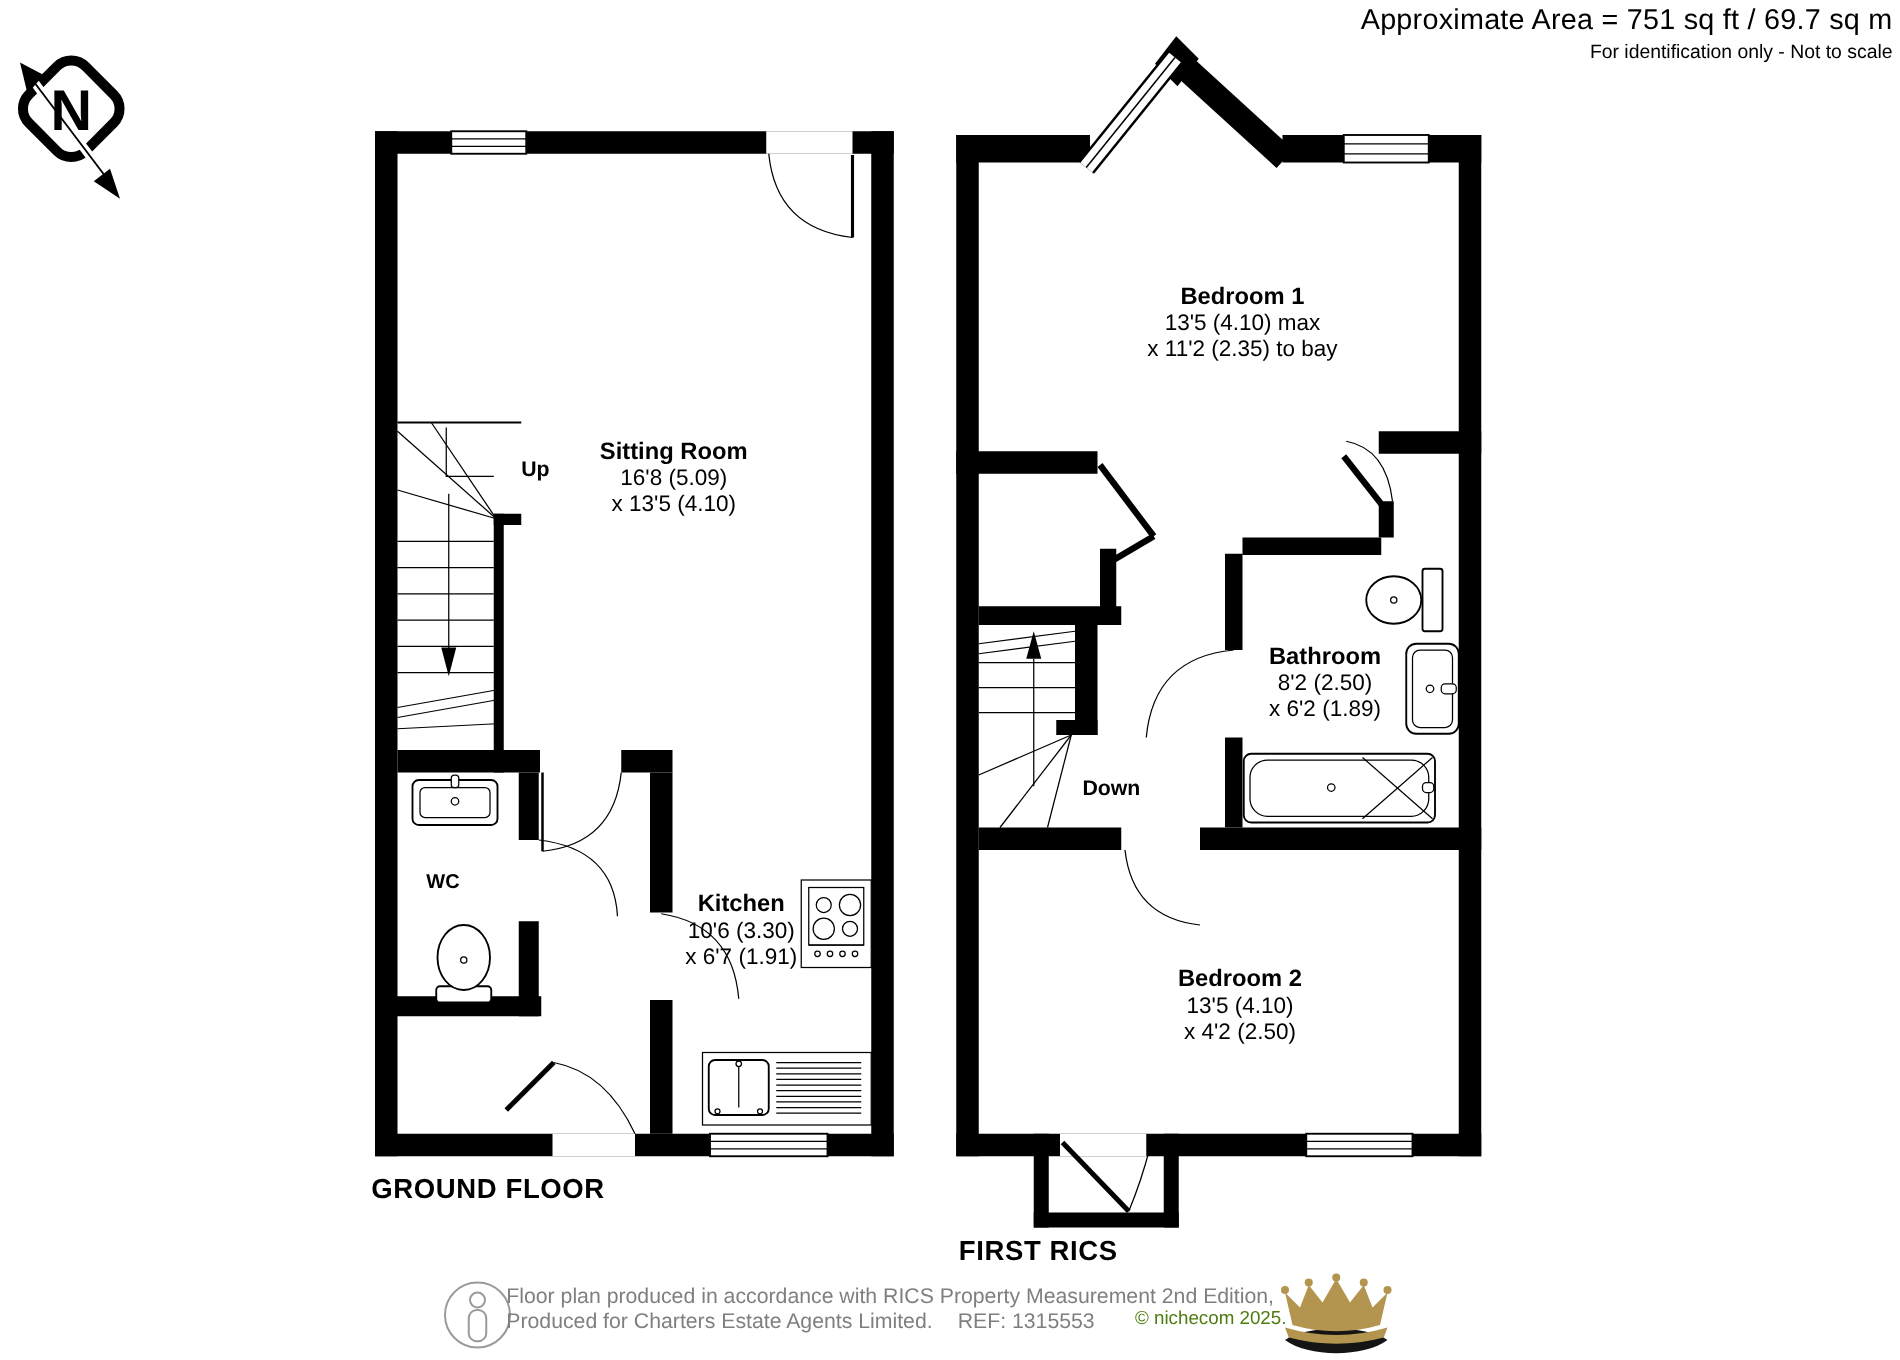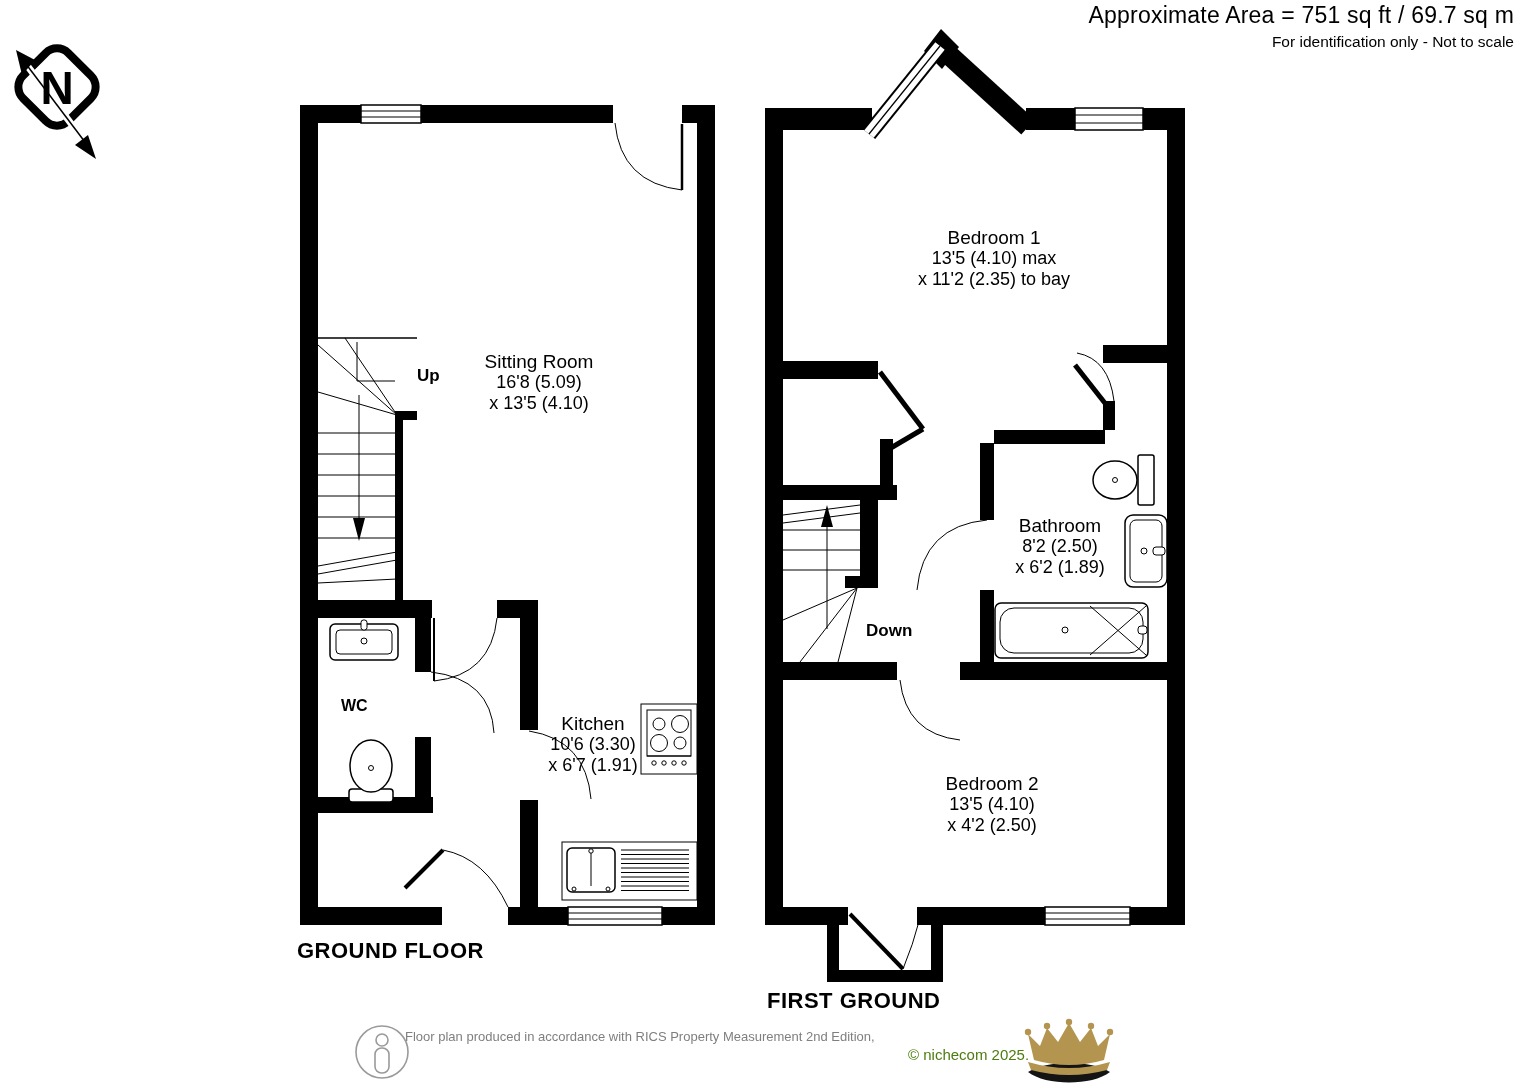--- a/index.html
+++ b/index.html
@@ -2,26 +2,26 @@
 <html><head>
 <meta charset="utf-8">
 <style>
   html,body{margin:0;padding:0;background:#fff;}
   body{width:1520px;height:1088px;position:relative;overflow:hidden;
        font-family:"Liberation Sans", sans-serif;color:#000;}
   .abs{position:absolute;}
   .hdr-area{top:2px;right:6px;font-size:23px;letter-spacing:0.2px;}
   .hdr-note{top:33px;right:6px;font-size:15.5px;text-align:right;}
   .room-label{position:absolute;text-align:center;line-height:21px;font-size:18px;}
-  .room-label .rname{font-weight:normal;font-size:19px;display:block;}
+  .room-label .rname{font-weight:bold;font-size:19px;display:block;}
   .room-label .rdim{display:block;}
   .floor-title{position:absolute;font-weight:bold;font-size:22px;letter-spacing:0.5px;}
   .stair-label{position:absolute;font-weight:bold;font-size:17px;}
   .wc-label{position:absolute;font-weight:bold;font-size:16px;text-align:left;}
-  .footer-text{position:absolute;left:405px;top:1027px;font-size:13px;
+  .footer-text{position:absolute;left:405px;top:1027px;font-size:17px;
                line-height:19.5px;color:#7f7f7f;}
   .footer-copy{position:absolute;left:908px;top:1046px;font-size:15px;color:#4d7c0f;}
   .ref-span{margin-left:20px;}
   svg{position:absolute;display:block;}
   .wall{fill:#000;stroke:none;}
   .win{fill:#fff;stroke:#000;stroke-width:1.5;}
   .thin{stroke:#000;stroke-width:1;fill:none;}
   .thin15{stroke:#000;stroke-width:1.5;fill:none;}
   .leaf{stroke:#000;stroke-width:4;fill:none;}
   .fix{fill:#fff;stroke:#000;stroke-width:1.5;}
@@ -275,29 +275,32 @@
 <div class="room-label" style="left:962px;top:515px;width:196px;">
   <span class="rname">Bathroom</span>
   <span class="rdim">8'2 (2.50)</span>
   <span class="rdim">x 6'2 (1.89)</span>
 </div>
 <div class="room-label" style="left:892px;top:773px;width:200px;">
   <span class="rname">Bedroom 2</span>
   <span class="rdim">13'5 (4.10)</span>
   <span class="rdim">x 4'2 (2.50)</span>
 </div>
-<div class="floor-title" style="left:767px;top:988px;">FIRST GROUND</div>
+<div class="floor-title" style="left:767px;top:988px;">FIRST RICS</div>
 
 <svg style="left:353px;top:1023px;" width="58" height="58" viewBox="0 0 58 58">
   <circle cx="29" cy="29" r="26" fill="none" stroke="#9a9a9a" stroke-width="1.6"></circle>
   <circle cx="29" cy="17" r="6" fill="none" stroke="#9a9a9a" stroke-width="1.6"></circle>
   <rect x="22" y="25" width="14" height="25" rx="6.5" fill="none" stroke="#9a9a9a" stroke-width="1.6"></rect>
 </svg>
 <div class="footer-text">
   <div>Floor plan produced in accordance with RICS Property Measurement 2nd Edition,</div>
+  <div>
+    <span>Produced for Charters Estate Agents Limited.</span><span class="ref-span">REF: 1315553</span>
+  </div>
 </div>
 <div class="footer-copy">© nichecom 2025.</div>
 
 <svg style="left:1016px;top:1018px;" width="106" height="68" viewBox="0 0 106 68">
   <path d="M 12 54 C 30 42 76 42 94 54 C 76 68 30 68 12 54 Z" fill="#141414"></path>
   <path d="M 12 44 Q 53 56 94 44 L 91 52 Q 53 62 15 52 Z" fill="#b3954f"></path>
   <path d="M 12 16 L 24 28 L 31 10 L 42 24 L 53 5 L 64 24 L 75 10 L 82 28 L 94 16 L 88 42 Q 53 52 18 42 Z" fill="#b3954f"></path>
   <circle cx="12" cy="14" r="3.2" fill="#b3954f"></circle>
   <circle cx="31" cy="8" r="3.2" fill="#b3954f"></circle>
   <circle cx="53" cy="4" r="3.2" fill="#b3954f"></circle>

